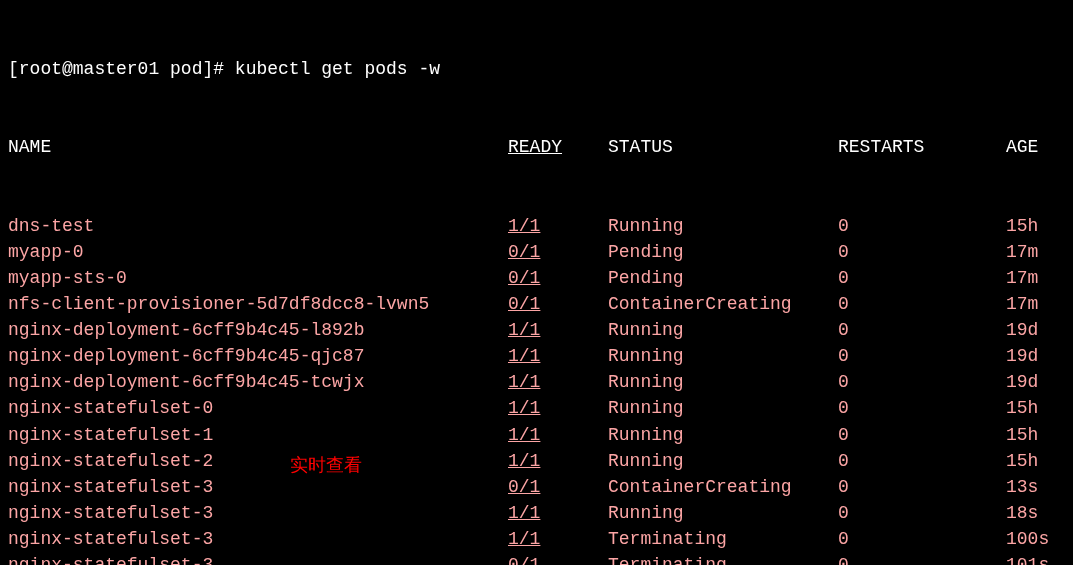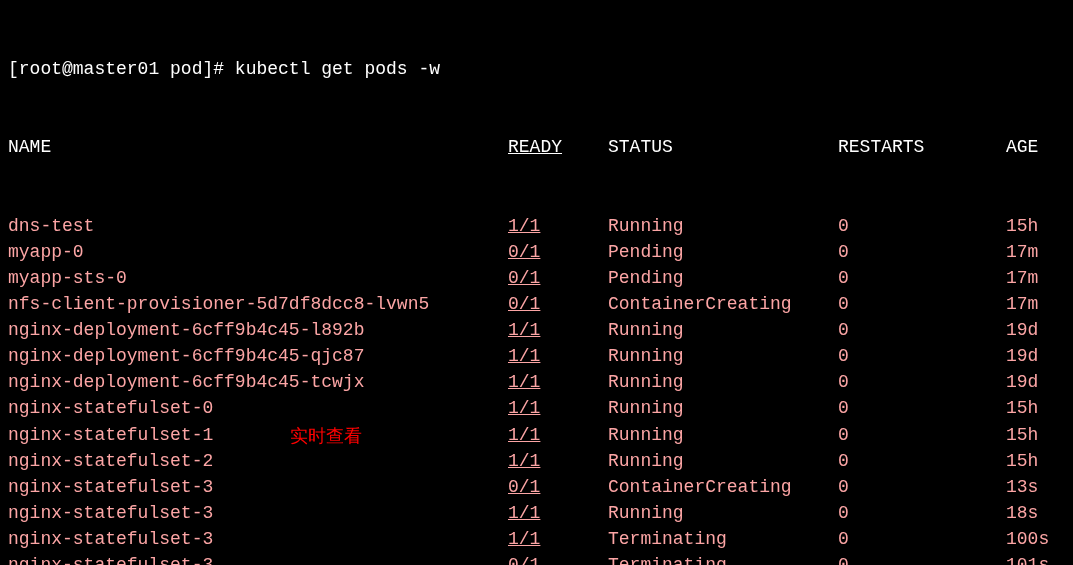--- a/index.html
+++ b/index.html
@@ -51,21 +51,21 @@
     .col-age {
       display: inline-block;
       margin-left: 28px;
     }
     .annotation {
       position: absolute;
       color: #ff0000;
       font-family: 'Microsoft YaHei', sans-serif;
       font-size: 18px;
       left: 290px;
-      top: 423px;
+      top: 452px;
     }
   </style>
 </head>
 <body>
 
 <div class="terminal">
   <div class="prompt-line">[root@master01 pod]# kubectl get pods -w</div>
   <div class="header-row"><span class="col-name">NAME</span><span class="col-ready">READY</span><span class="col-status">STATUS</span><span class="col-restarts">RESTARTS</span><span class="col-age">AGE</span></div>
   <div id="rows-container"><div class="data-row"><span class="col-name">dns-test</span><span class="col-ready">1/1</span><span class="col-status">Running</span><span class="col-restarts">0</span><span class="col-age">15h</span></div><div class="data-row"><span class="col-name">myapp-0</span><span class="col-ready">0/1</span><span class="col-status">Pending</span><span class="col-restarts">0</span><span class="col-age">17m</span></div><div class="data-row"><span class="col-name">myapp-sts-0</span><span class="col-ready">0/1</span><span class="col-status">Pending</span><span class="col-restarts">0</span><span class="col-age">17m</span></div><div class="data-row"><span class="col-name">nfs-client-provisioner-5d7df8dcc8-lvwn5</span><span class="col-ready">0/1</span><span class="col-status">ContainerCreating</span><span class="col-restarts">0</span><span class="col-age">17m</span></div><div class="data-row"><span class="col-name">nginx-deployment-6cff9b4c45-l892b</span><span class="col-ready">1/1</span><span class="col-status">Running</span><span class="col-restarts">0</span><span class="col-age">19d</span></div><div class="data-row"><span class="col-name">nginx-deployment-6cff9b4c45-qjc87</span><span class="col-ready">1/1</span><span class="col-status">Running</span><span class="col-restarts">0</span><span class="col-age">19d</span></div><div class="data-row"><span class="col-name">nginx-deployment-6cff9b4c45-tcwjx</span><span class="col-ready">1/1</span><span class="col-status">Running</span><span class="col-restarts">0</span><span class="col-age">19d</span></div><div class="data-row"><span class="col-name">nginx-statefulset-0</span><span class="col-ready">1/1</span><span class="col-status">Running</span><span class="col-restarts">0</span><span class="col-age">15h</span></div><div class="data-row"><span class="col-name">nginx-statefulset-1</span><span class="col-ready">1/1</span><span class="col-status">Running</span><span class="col-restarts">0</span><span class="col-age">15h</span></div><div class="data-row"><span class="col-name">nginx-statefulset-2</span><span class="col-ready">1/1</span><span class="col-status">Running</span><span class="col-restarts">0</span><span class="col-age">15h</span></div><div class="data-row"><span class="col-name">nginx-statefulset-3</span><span class="col-ready">0/1</span><span class="col-status">ContainerCreating</span><span class="col-restarts">0</span><span class="col-age">13s</span></div><div class="data-row"><span class="col-name">nginx-statefulset-3</span><span class="col-ready">1/1</span><span class="col-status">Running</span><span class="col-restarts">0</span><span class="col-age">18s</span></div><div class="data-row"><span class="col-name">nginx-statefulset-3</span><span class="col-ready">1/1</span><span class="col-status">Terminating</span><span class="col-restarts">0</span><span class="col-age">100s</span></div><div class="data-row"><span class="col-name">nginx-statefulset-3</span><span class="col-ready">0/1</span><span class="col-status">Terminating</span><span class="col-restarts">0</span><span class="col-age">101s</span></div></div>
   

